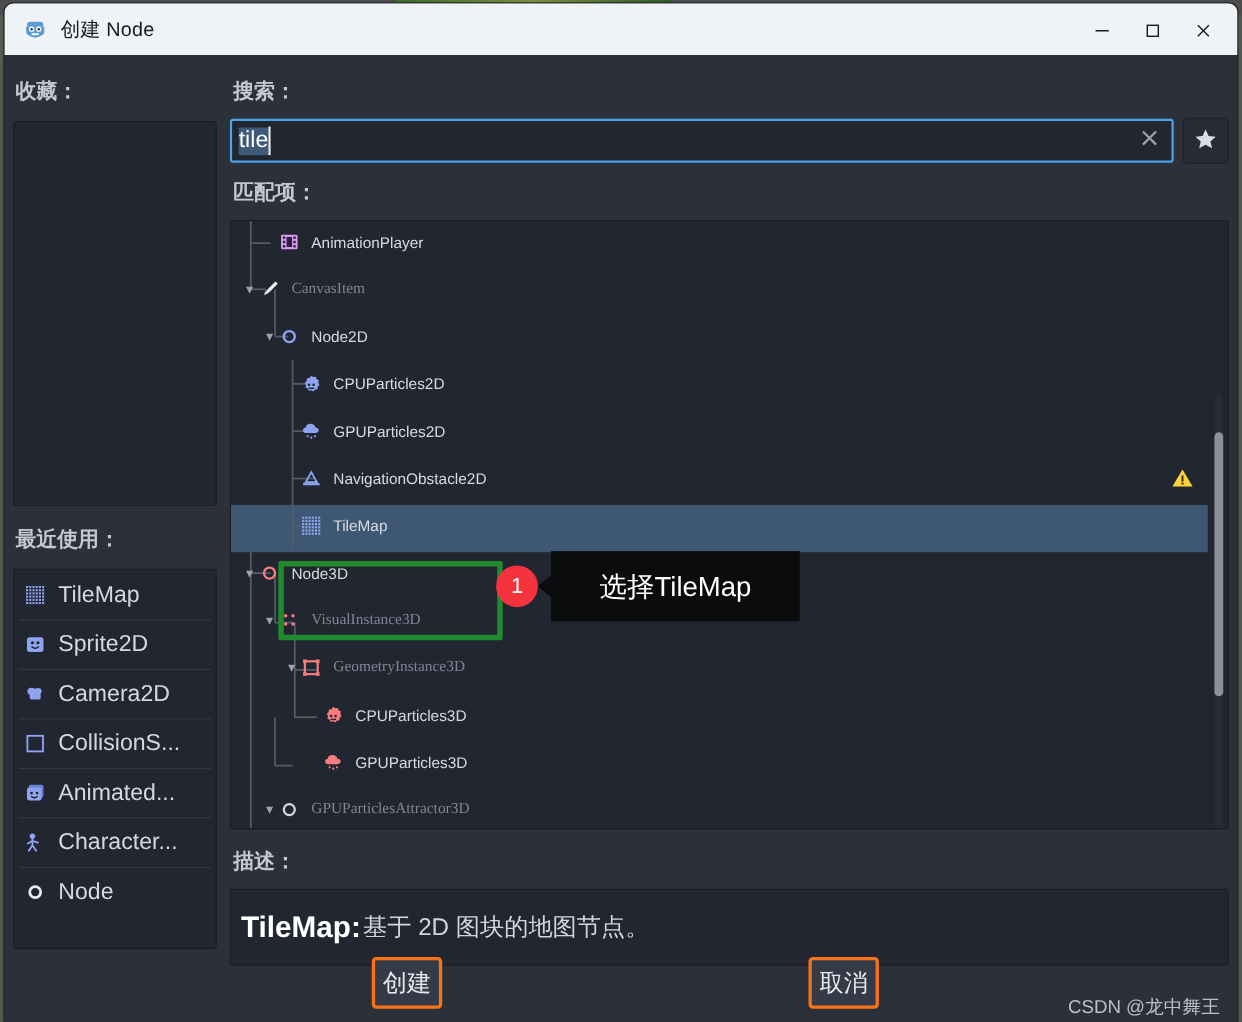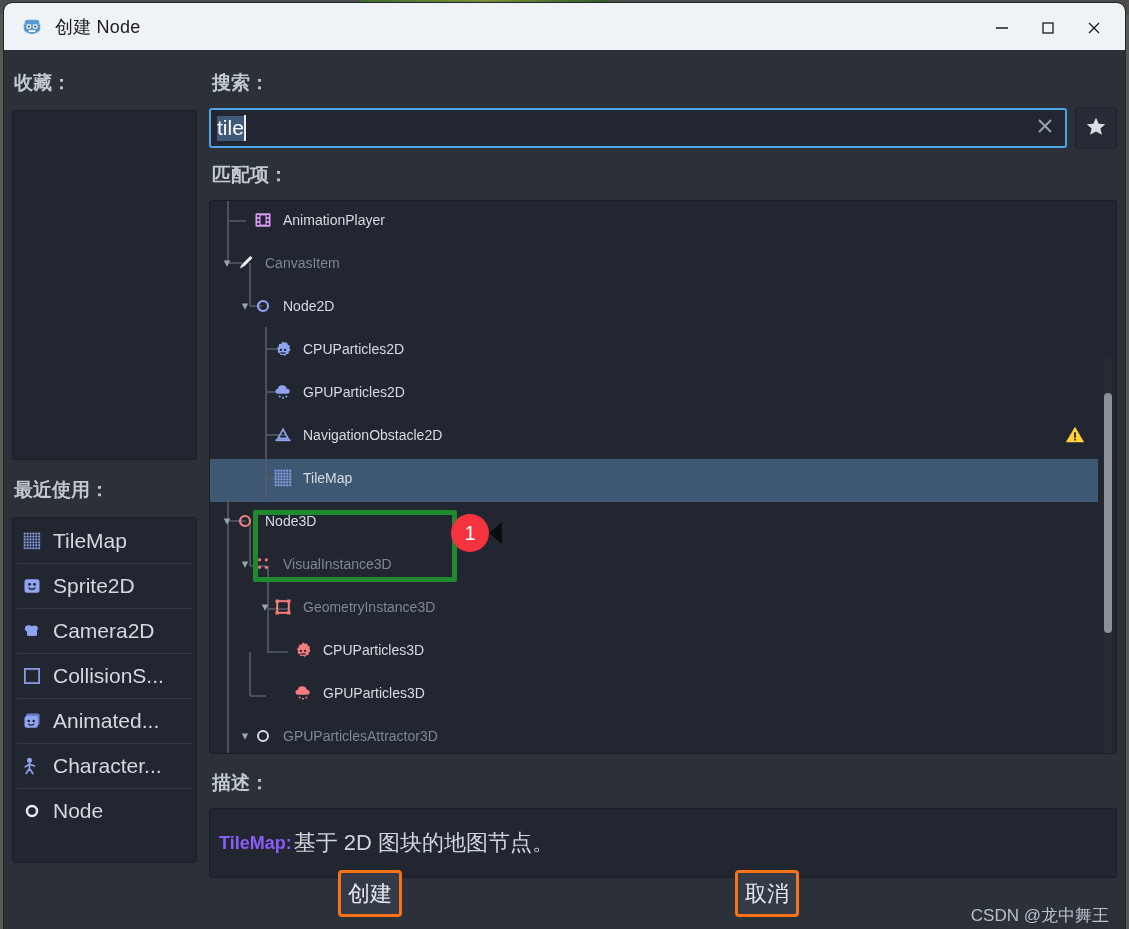--- a/index.html
+++ b/index.html
@@ -86,21 +86,21 @@
   }
 
   #match-label{position:absolute;left:9px;top:110px;}
   #tree-box{
     position:absolute;left:6px;top:148px;right:8px;height:552px;
     background:#212630;border:1px solid #191d25;border-radius:3px;overflow:hidden;
   }
   #tree-inner{position:absolute;left:0;top:0;right:0;bottom:0;}
   .trow{position:absolute;left:0;right:0;height:43px;display:flex;align-items:center;}
   .trow .tlabel{font-size:14px;white-space:nowrap;}
-  .tlabel.dim{color:#7f8794;}
+  .tlabel.dim{color:#7f8794;font-family:Liberation Serif, serif;}
   .tlabel.norm{color:#d6dbe2;}
   .ticon{width:21px;height:21px;flex:0 0 auto;display:flex;align-items:center;justify-content:center;}
   .caret-g{width:14px;flex:0 0 auto;color:#9aa2ae;font-size:13px;display:flex;align-items:center;justify-content:center;}
   .lines{position:absolute;left:0;top:0;width:100%;height:100%;pointer-events:none;}
 
   
   #sel-row{position:absolute;left:0;right:18px;top:258px;height:43px;background:#3e5874;}
   #green-box{position:absolute;left:249px;top:458px;width:194px;height:62px;border:5px solid #1f8a2e;border-radius:2px;pointer-events:none;z-index:40;}
   #badge{
     position:absolute;left:447px;top:462px;width:38px;height:38px;border-radius:50%;
@@ -119,21 +119,21 @@
   
   #vscroll{position:absolute;right:4px;top:156px;width:8px;height:536px;background:#262b34;border-radius:4px;}
   #vthumb{position:absolute;left:0;top:36px;width:8px;height:240px;background:#8a9199;border-radius:4px;}
 
   #desc-label{position:absolute;left:9px;top:718px;}
   #desc-box{
     position:absolute;left:6px;top:756px;right:8px;height:70px;
     background:#212630;border:1px solid #191d25;border-radius:3px;
     display:flex;align-items:center;padding-left:9px;box-sizing:border-box;
   }
-  #desc-box .dtitle{color:#8b5cf6;font-size:18px;font-weight:bold;}
+  #desc-box .dtitle{color:#ffffff;font-size:27px;font-weight:bold;}
   #desc-box .dtext{color:#cfd5dd;font-size:22px;margin-left:2px;}
 
   
   #footer{position:absolute;left:0;right:0;bottom:0;height:70px;}
   .fbtn{
     position:absolute;top:11px;height:47px;min-width:64px;box-sizing:border-box;
     background:#343b47;border:3px solid #f97316;border-radius:4px;
     color:#e6eaf0;font-size:22px;display:flex;align-items:center;justify-content:center;
     cursor:pointer;
   }
@@ -552,20 +552,23 @@
       <div id="desc-label" class="sect-label">描述：</div>
       <div id="desc-box">
         <span class="dtitle">TileMap:</span>
         <span class="dtext">基于 2D 图块的地图节点。</span>
       </div>
     </div>
 
     <div id="green-box"></div>
     <div id="badge">1</div>
     <div id="callout-tail"></div>
+    <div id="callout">
+      <span class="txt">选择TileMap</span>
+    </div>
 
     <div id="footer">
       <div id="btn-create" class="fbtn">创建</div>
       <div id="btn-cancel" class="fbtn">取消</div>
       <div id="watermark">CSDN @龙中舞王</div>
     </div>
   </div>
 </div>
 
 </body></html>

